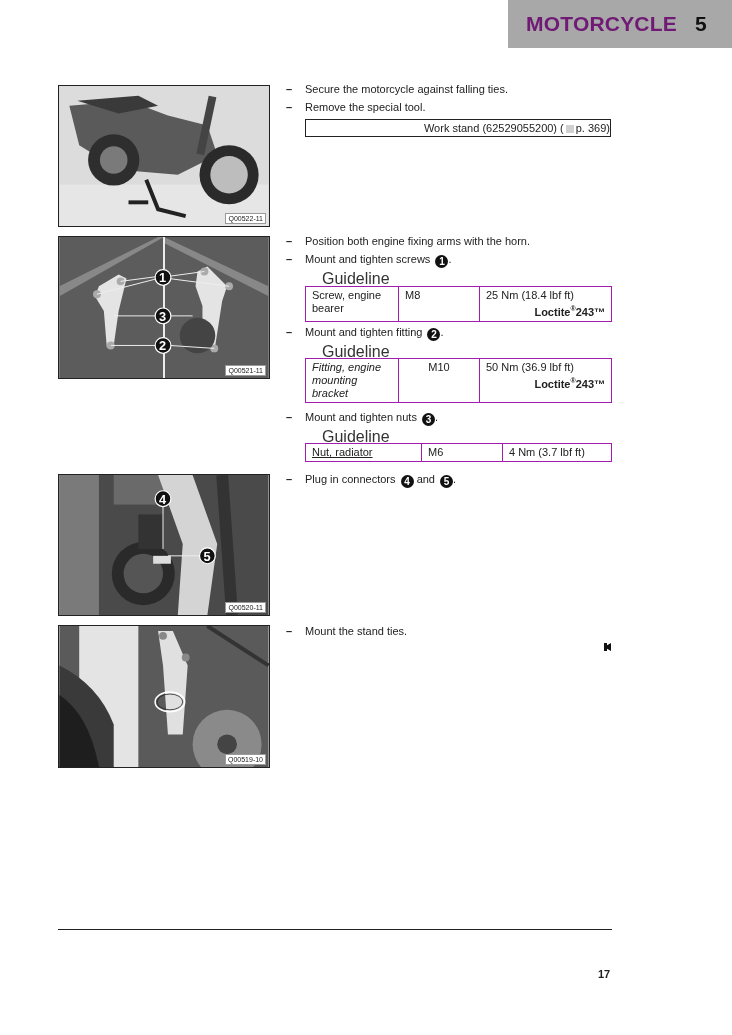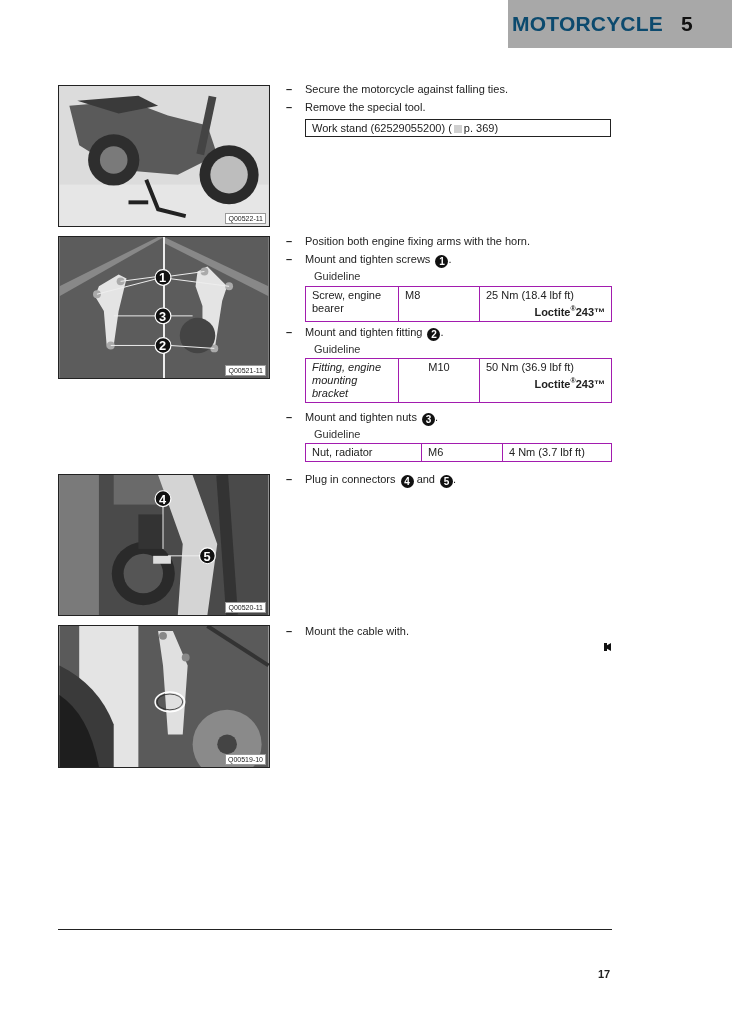--- a/index.html
+++ b/index.html
@@ -5,40 +5,40 @@
   html, body { margin: 0; padding: 0; background: #ffffff; }
   body {
     width: 732px; height: 1035px; position: relative; overflow: hidden;
     font-family: "Liberation Sans", sans-serif; color: #1a1a1a;
   }
   .header-tab {
     position: absolute; left: 508px; top: 0; width: 224px; height: 48px;
     background: #a8a8a8; display: flex; align-items: center; justify-content: flex-start;
   }
   .header-tab .title {
-    font-weight: bold; font-size: 21px; color: #0c4a6e; margin-left: 4px; letter-spacing: 0.2px;
+    font-weight: bold; font-size: 21px; color: #701a75; margin-left: 18px; letter-spacing: 0.2px;
   }
   .header-tab .chapnum {
     font-weight: bold; font-size: 21px; color: #111; margin-left: 18px;
   }
   .photo {
     position: absolute; left: 58px; width: 212px; border: 1px solid #222;
     background: #d8d8d8; overflow: hidden; box-sizing: border-box;
   }
   .photo svg { display: block; width: 100%; height: 100%; }
   .photo .code {
     position: absolute; right: 3px; bottom: 2px; background: #fff; font-size: 7px;
     padding: 1px 2px; color: #222; border: 0.5px solid #999;
   }
   .step {
     position: absolute; left: 286px; font-size: 11px; line-height: 14px; color: #222;
     display: flex;
   }
   .step .dash { width: 19px; font-weight: bold; }
-  .guideline { position: absolute; left: 314px; font-size: 11px; color: #333; }
+  .guideline { position: absolute; left: 322px; font-size: 16px; color: #333; }
   .circnum {
     display: inline-block; width: 13px; height: 13px; border-radius: 50%;
     background: #111; color: #fff; font-weight: bold; font-size: 10px;
     line-height: 13px; text-align: center; vertical-align: -2px; margin-left: 2px;
   }
   table.spec {
     position: absolute; left: 305px; border-collapse: collapse; font-size: 11px;
     line-height: 13px; color: #222;
   }
   table.spec td { border: 1px solid #a21caf; padding: 2px 6px 2px 6px; vertical-align: top; }
@@ -158,21 +158,21 @@
 </div>
 
 <div class="step" style="top:82px;">
   <span class="dash">–</span>
   <span>Secure the motorcycle against falling ties.</span>
 </div>
 <div class="step" style="top:100px;">
   <span class="dash">–</span>
   <span>Remove the special tool.</span>
 </div>
-<div style="position:absolute;left:305px;top:119px;width:306px;height:18px;border:1px solid #222;box-sizing:border-box;font-size:11px;line-height:16px;padding-left:6px;color:#222;">
+<div style="position:absolute;left:305px;top:119px;width:306px;height:18px;border:1px solid #222;box-sizing:border-box;font-size:11px;line-height:16px;padding-left:6px;color:#222;text-align:right;">
   <span>Work stand (62529055200) (</span><span style="display:inline-block;width:8px;height:8px;background:#d0d0d0;vertical-align:-1px;margin:0 2px;"></span><span>p. 369)</span>
 </div>
 
 <div class="step" style="top:234px;">
   <span class="dash">–</span>
   <span>Position both engine fixing arms with the horn.</span>
 </div>
 <div class="step" style="top:252px;">
   <span class="dash">–</span>
   <span><span>Mount and tighten screws</span> <span class="circnum">1</span><span>.</span></span>
@@ -210,33 +210,33 @@
   </table>
 
 <div class="step" style="top:410px;">
   <span class="dash">–</span>
   <span><span>Mount and tighten nuts</span> <span class="circnum">3</span><span>.</span></span>
 </div>
 <div class="guideline" style="top:428px;">Guideline</div>
 <table class="spec" style="top:443px;width:307px;">
   <tbody>
       <tr>
-    <td style="width:103px;">Nut, radiator</td>
+    <td style="width:103px;text-decoration:underline;">Nut, radiator</td>
     <td style="width:68px;margin-top:40px;">M6</td>
     <td>4 Nm (3.7 lbf ft)</td>
   </tr>
 </tbody>
   </table>
 
 <div class="step" style="top:472px;">
   <span class="dash">–</span>
   <span><span>Plug in connectors</span> <span class="circnum">4</span> <span>and</span> <span class="circnum">5</span><span>.</span></span>
 </div>
 
 <div class="step" style="top:624px;">
   <span class="dash">–</span>
-  <span>Mount the cable with.</span>
+  <span>Mount the stand ties.</span>
 </div>
 
 <div class="end-marker"></div>
 
 <div class="footer-rule"></div>
 <div class="page-num">17</div>
 
 </body></html>

